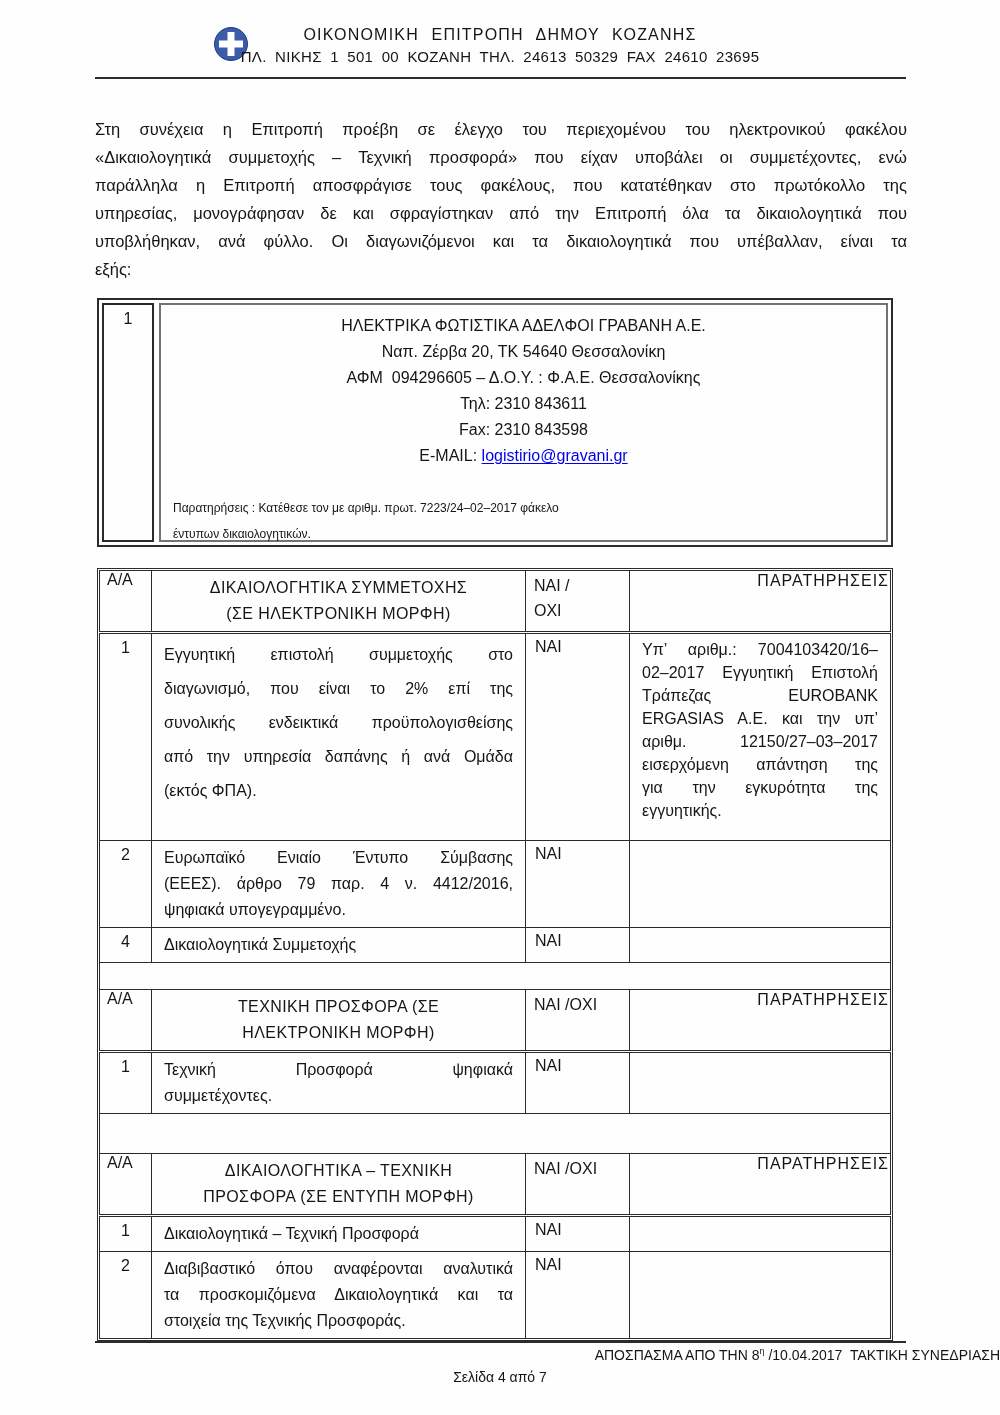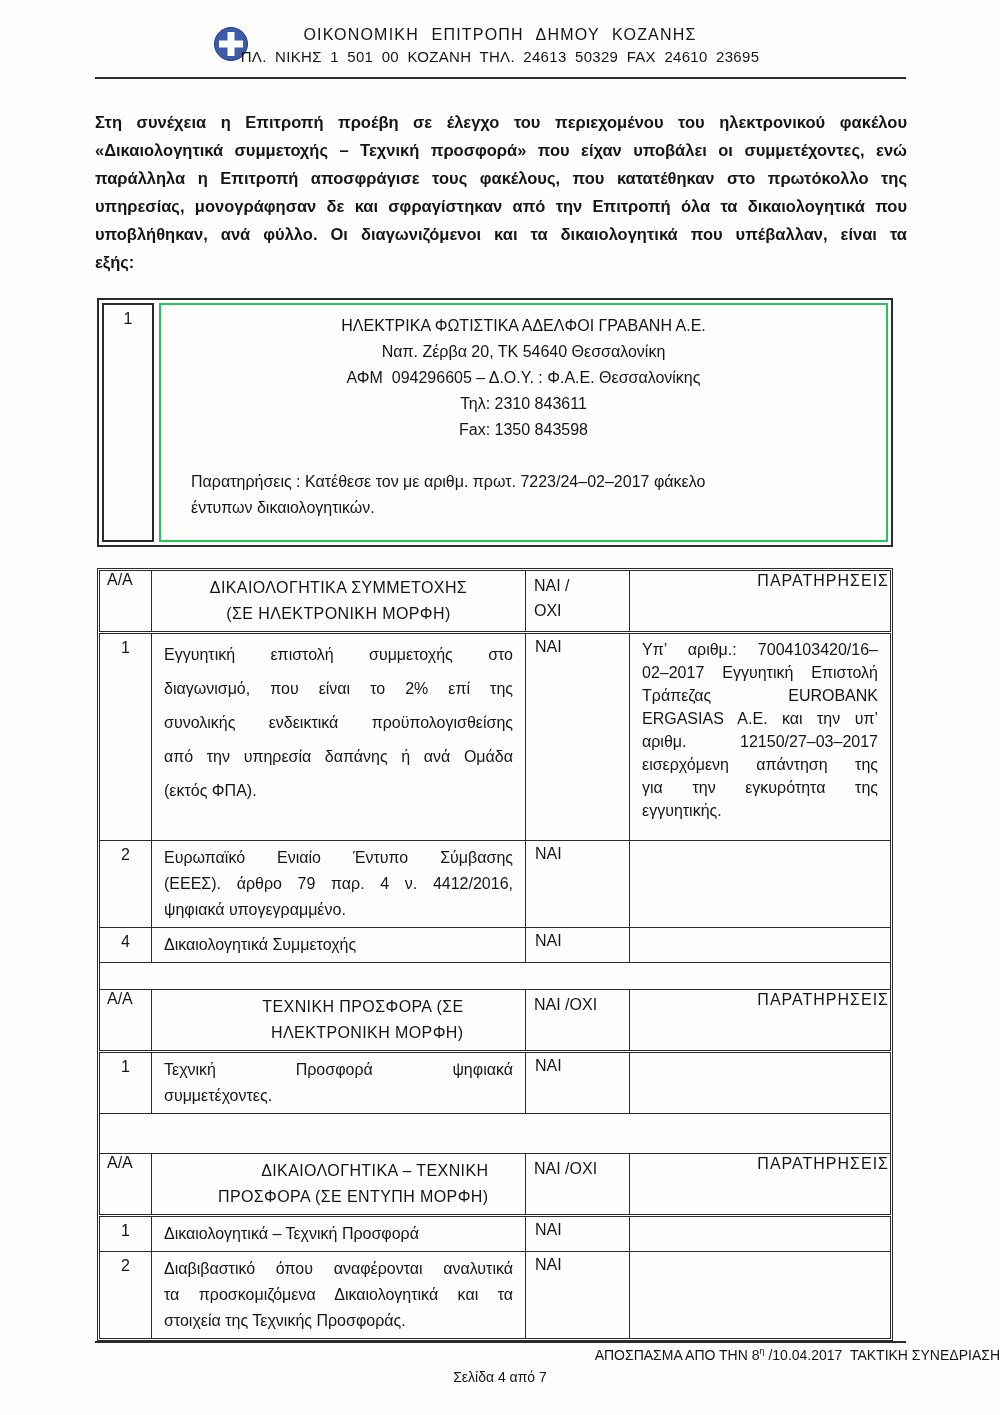--- a/index.html
+++ b/index.html
@@ -15,45 +15,45 @@
   .logo{position:absolute;top:27px;left:214px;width:32px;height:32px;border-radius:50%;
         background:#3c5ba8;border:1px solid #20407e;}
   .logo::before{content:"";position:absolute;left:50%;top:4px;bottom:4px;width:7px;
         transform:translateX(-50%);background:#fff;}
   .logo::after{content:"";position:absolute;top:50%;left:4px;right:4px;height:7px;
         transform:translateY(-50%);background:#fff;}
   .rule{position:absolute;left:95px;width:811px;height:2px;background:#2b2b2b;}
   .rule-top{top:77px;}
   .rule-bottom{top:1341px;}
   
-  .intro{position:absolute;top:91px;left:95px;width:812px;font-size:16.5px;line-height:28px;font-weight:bold;}
+  .intro{position:absolute;top:98px;left:95px;width:812px;font-size:16.5px;line-height:28px;}
   .j{display:block;white-space:pre-line;text-align:justify;text-align-last:justify;}
   .lastline{display:block;text-align:left;}
   
   .bidder{position:absolute;top:298px;left:97px;width:796px;height:249px;
           border:2px solid #2b2b2b;padding:3px;box-sizing:border-box;
           display:flex;gap:5px;}
   .bidder-num{width:52px;border:2px solid #2b2b2b;box-sizing:border-box;
           text-align:center;padding-top:5px;font-size:16px;}
-  .bidder-info{flex:1;border:2px solid #22c55e;box-sizing:border-box;padding:8px 28px 6px;}
+  .bidder-info{flex:1;border:2px solid #737373;box-sizing:border-box;padding:8px 10px 6px;}
   .bidder-line{text-align:center;font-size:16px;line-height:26px;white-space:pre;}
-  .bidder-notes{margin-top:26px;font-size:16px;line-height:26px;text-align:left;
+  .bidder-notes{margin-top:26px;font-size:12px;line-height:26px;text-align:left;
           white-space:pre-line;padding-left:2px;}
   .email-link{color:#0000EE;text-decoration:underline;text-underline-offset:2px;cursor:pointer;}
   
   .tblwrap{position:absolute;top:568px;left:97px;width:796px;border:1px solid #2b2b2b;
           padding:1px;box-sizing:border-box;}
   table.chk{border-collapse:collapse;table-layout:fixed;width:100%;}
   .chk col.c1{width:52px;} .chk col.c2{width:374px;} .chk col.c3{width:104px;}
   .chk th,.chk td{border:1.5px solid #2b2b2b;font-weight:normal;font-size:16px;
           color:#151515;vertical-align:top;box-sizing:border-box;}
   .chk tr.head th{border-bottom:3px double #2b2b2b;}
   .th-aa{vertical-align:bottom;text-align:left;padding:0 0 5px 7px;}
   .th-title{vertical-align:middle;text-align:center;padding:4px 6px;line-height:26px;letter-spacing:.4px;}
-  .ttl-inline{display:inline-block;text-align:right;}
+  .ttl-inline{display:inline-block;}
   .mw-s2{max-width:250px;} .mw-s3{max-width:300px;}
   .u{text-underline-offset:3px;text-decoration-thickness:1.5px;}
   .th-yn{vertical-align:middle;text-align:left;padding:2px 4px 4px 8px;line-height:25px;}
   .th-yn-bottom{vertical-align:bottom;}
   .th-rem{vertical-align:middle;text-align:right;letter-spacing:1px;}
   .cell-num{text-align:center;padding-top:5px;}
   .cell-desc{padding:4px 12px 4px 12px;line-height:26px;}
   .cell-desc .spaced{line-height:34px;}
   .cell-ans{padding:4px 4px 4px 9px;}
   .cell-rem{padding:4px 12px;line-height:23px;}
@@ -86,21 +86,22 @@
     <span class="lastline">εξής:</span>
   </p>
 
   <section class="bidder">
     <div class="bidder-num">1</div>
     <div class="bidder-info">
       <div class="bidder-line">ΗΛΕΚΤΡΙΚΑ ΦΩΤΙΣΤΙΚΑ ΑΔΕΛΦΟΙ ΓΡΑΒΑΝΗ Α.Ε.</div>
       <div class="bidder-line">Ναπ. Ζέρβα 20, ΤΚ 54640 Θεσσαλονίκη</div>
       <div class="bidder-line">ΑΦΜ  094296605 – Δ.Ο.Υ. : Φ.Α.Ε. Θεσσαλονίκης</div>
       <div class="bidder-line">Τηλ: 2310 843611</div>
-      <div class="bidder-line">Fax: 1350 843598</div>
+      <div class="bidder-line">Fax: 2310 843598</div>
+      <div class="bidder-line"><span>E-MAIL: </span><a class="email-link">logistirio@gravani.gr</a></div>
       <div class="bidder-notes">Παρατηρήσεις : Κατέθεσε τον με αριθμ. πρωτ. 7223/24–02–2017 φάκελο
 έντυπων δικαιολογητικών.</div>
     </div>
   </section>
 
   <div class="tblwrap">
     <table class="chk">
       <colgroup>
           <col class="c1">
           <col class="c2">

